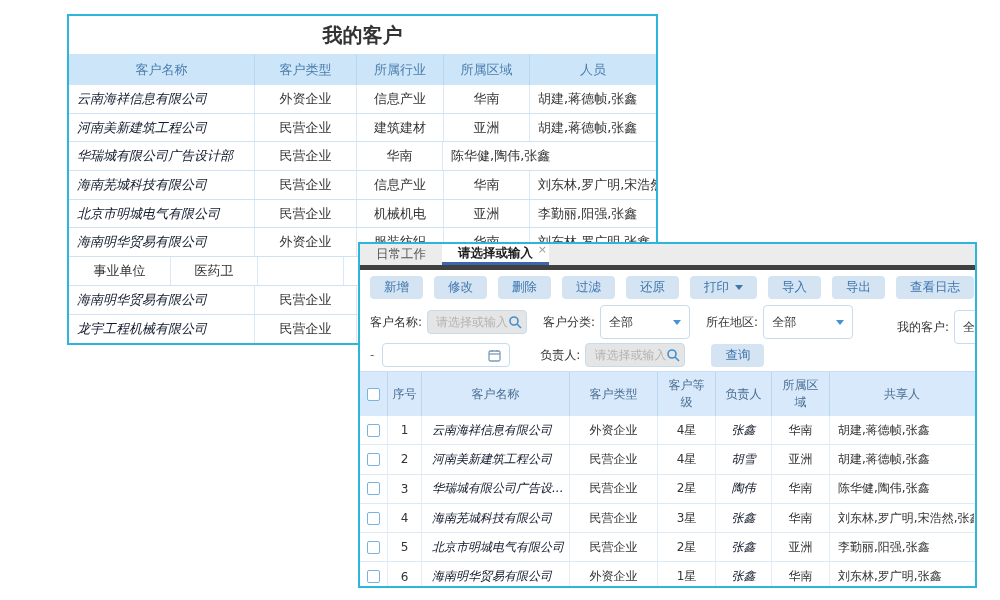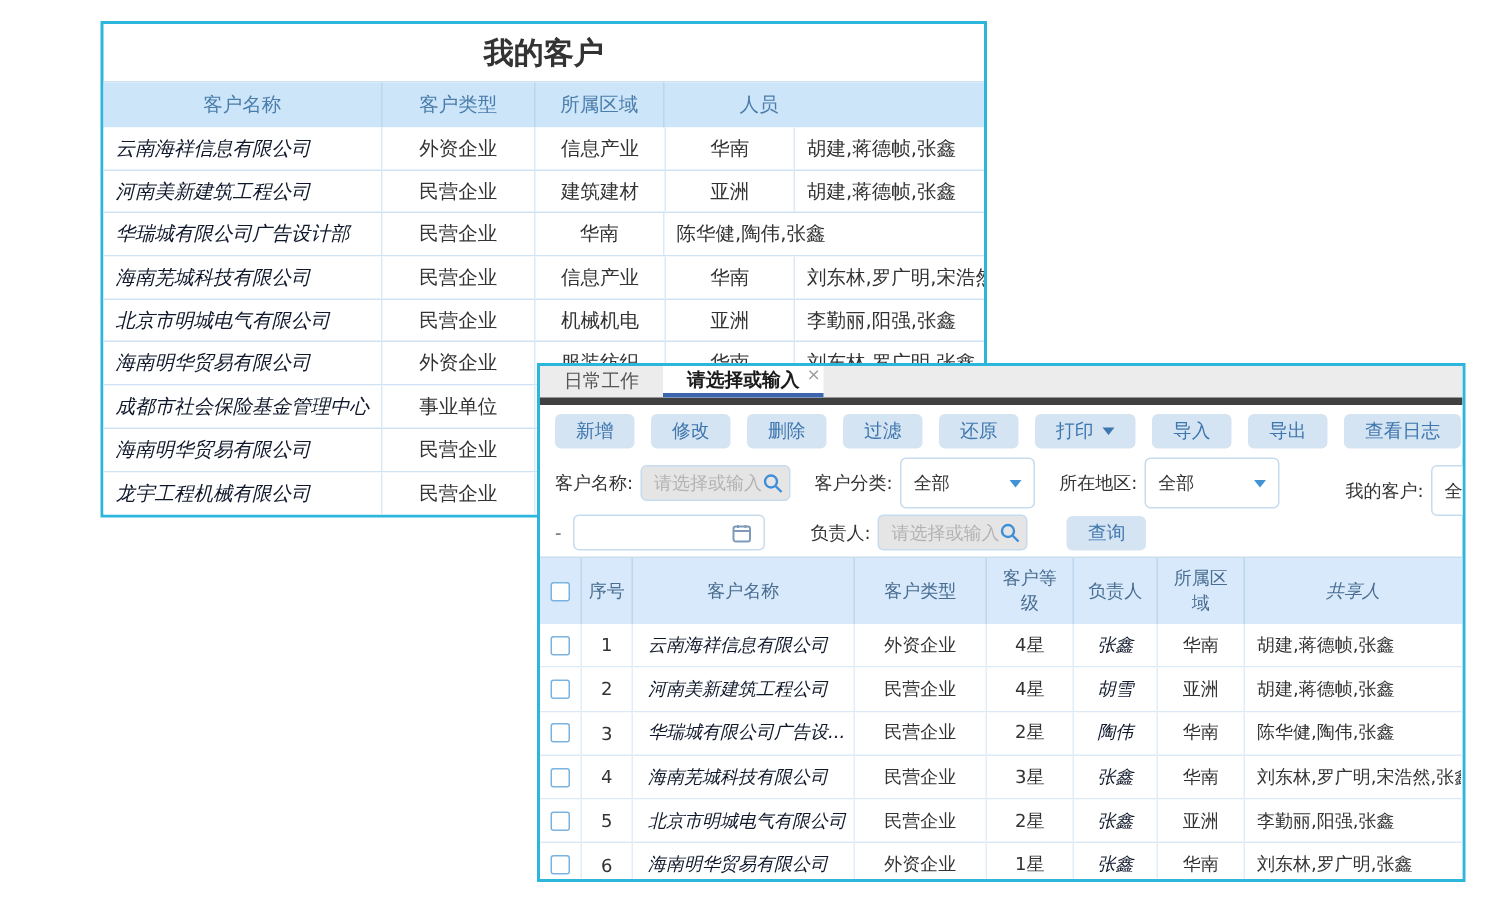--- a/index.html
+++ b/index.html
@@ -82,20 +82,21 @@
 </head>
 <body>
 
 <div class="page">
 
   <div class="t1">
     <div class="t1-title">我的客户</div>
     <div class="t1-head">
       <span class="w-name">客户名称</span>
       <span class="w-type">客户类型</span>
+      <span class="w-ind">所属行业</span>
       <span class="w-reg">所属区域</span>
       <span class="w-staff">人员</span>
     </div>
     <div>
 
         <div class="r">
           <span class="c w-name link">云南海祥信息有限公司</span>
           <span class="c w-type">外资企业</span>
           <span class="c w-ind">信息产业</span>
           <span class="c w-reg">华南</span>
@@ -135,21 +136,20 @@
 
         <div class="r">
           <span class="c w-name link">海南明华贸易有限公司</span>
           <span class="c w-type">外资企业</span>
           <span class="c w-ind">服装纺织</span>
           <span class="c w-reg">华南</span>
           <span class="c w-staff">刘东林,罗广明,张鑫</span>
         </div>
 
         <div class="r">
-          <span class="c w-name link">成都市社会保险基金管理中心</span>
           <span class="c w-type">事业单位</span>
           <span class="c w-ind">医药卫</span>
           <span class="c w-reg"></span>
           <span class="c w-staff"></span>
         </div>
 
         <div class="r">
           <span class="c w-name link">海南明华贸易有限公司</span>
           <span class="c w-type">民营企业</span>
           <span class="c w-ind">水利水</span>
@@ -245,21 +245,21 @@
       <div class="g-head">
         <span class="gc g-chk">
             <span class="chk"></span>
           </span>
         <span class="gc g-no">序号</span>
         <span class="gc g-name">客户名称</span>
         <span class="gc g-type">客户类型</span>
         <span class="gc g-grade" style="white-space:normal;">客户等级</span>
         <span class="gc g-owner">负责人</span>
         <span class="gc g-reg" style="white-space:normal;">所属区域</span>
-        <span class="gc g-shared" style="justify-content:center;font-style:italic;">共享人</span>
+        <span class="gc g-shared" style="justify-content:center;">共享人</span>
       </div>
       <div>
 
           <div class="g-row">
             <span class="gc g-chk">
               <span class="chk"></span>
             </span>
             <span class="gc g-no">1</span>
             <span class="gc g-name link">云南海祥信息有限公司</span>
             <span class="gc g-type">外资企业</span>

